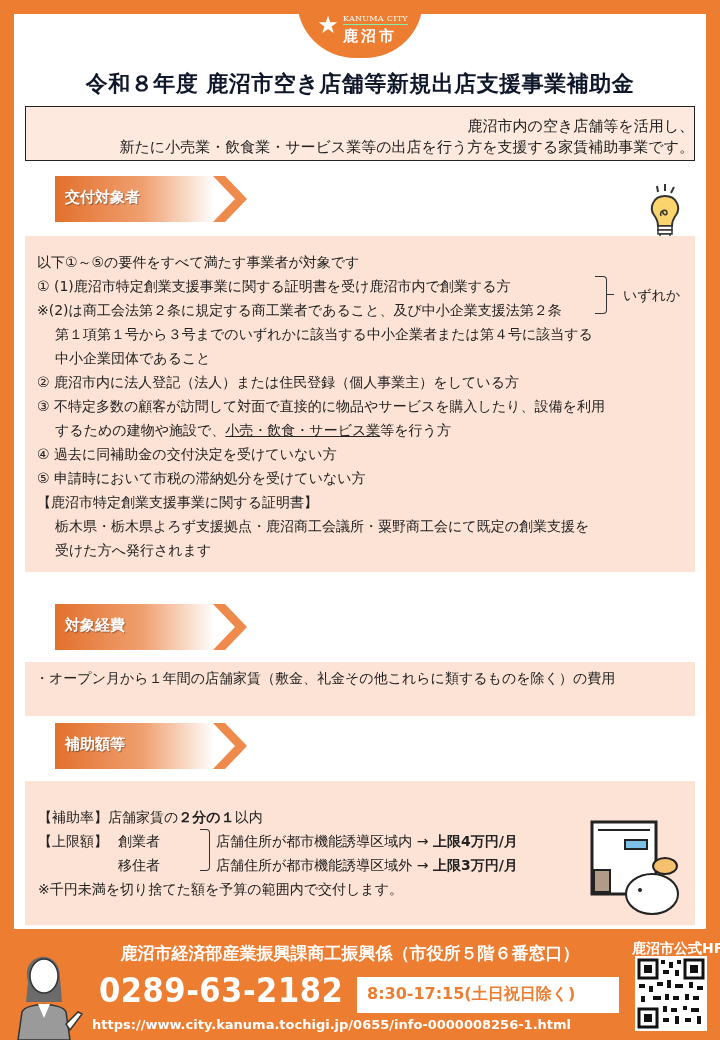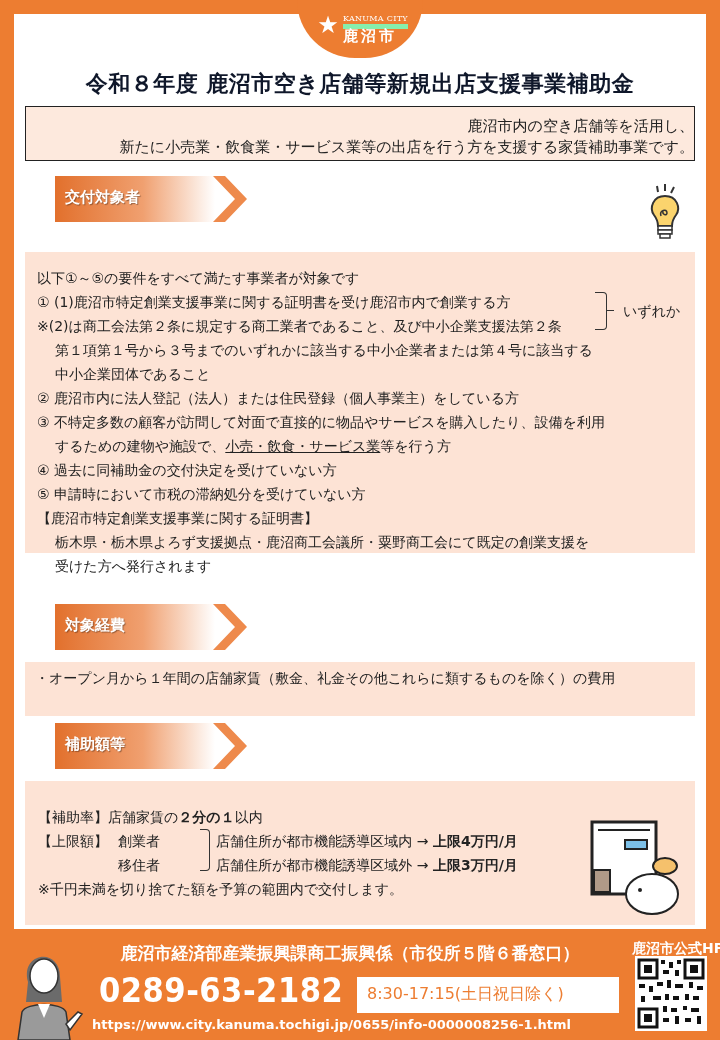--- a/index.html
+++ b/index.html
@@ -1,48 +1,48 @@
 <!DOCTYPE html>
 <html><head>
 <meta charset="utf-8">
 <style>
   * { box-sizing: border-box; margin: 0; padding: 0; }
   body { width: 720px; height: 1040px; background: #ed7d31; font-family: "DejaVu Sans", "Liberation Sans", sans-serif; position: relative; overflow: hidden; color: #222; }
   .panel { position: absolute; left: 14px; top: 14px; width: 692px; height: 915px; background: #ffffff; }
   .logo { position: absolute; left: 297px; top: 0; width: 126px; height: 58px; background: #ed7d31; border-radius: 0 0 63px 63px; overflow: hidden; }
   .logo-star { position: absolute; left: 18px; top: 12px; width: 26px; height: 26px; color: #fff; font-size: 24px; line-height: 26px; text-align: center; }
-  .logo-en { position: absolute; left: 46px; top: 14px; font-family: "DejaVu Serif", serif; font-size: 8px; color: #fff; letter-spacing: 0.3px; border-bottom: 5px solid #86efac; padding-bottom: 1px; }
+  .logo-en { position: absolute; left: 46px; top: 14px; font-family: "DejaVu Serif", serif; font-size: 8px; color: #fff; letter-spacing: 0.3px; border-bottom: 1px solid #86efac; padding-bottom: 1px; }
   .logo-jp { position: absolute; left: 46px; top: 27px; font-family: "DejaVu Serif", serif; font-size: 15px; font-weight: bold; color: #fff; letter-spacing: 3px; }
   .title { position: absolute; left: 0; top: 69px; width: 720px; text-align: center; font-size: 22px; font-weight: bold; color: #0f172a; letter-spacing: 0.5px; }
   .intro { position: absolute; left: 25px; top: 106px; width: 670px; height: 55px; background: #fde9dd; border: 1.5px solid #222; text-align: right; font-size: 15px; line-height: 21px; padding-top: 9px; color: #222; }
   .sec-head { position: absolute; left: 25px; height: 30px; width: 190px; margin-left: 30px; }
   .sec-head .bar { position: absolute; left: 0; top: 0; width: 160px; height: 46px; background: linear-gradient(90deg, #e2702c 0%, #f0a070 55%, #ffffff 100%); }
   .sec-head .chev { position: absolute; left: 158px; top: 0; width: 0; height: 0; }
   .sec-head .chev svg { position: absolute; left: 0; top: 0; }
   .sec-head .label { position: absolute; left: 10px; top: 12px; font-size: 15px; font-weight: bold; color: #fff; text-shadow: 1px 1px 1px rgba(0,0,0,0.35); }
   .box { position: absolute; left: 25px; width: 670px; background: #fde3d5; }
-  .req { top: 252px; height: 301px; padding: 14px 12px 0 12px; font-size: 14px; line-height: 24px; }
+  .req { top: 236px; height: 336px; padding: 14px 12px 0 12px; font-size: 14px; line-height: 24px; }
   .req .line { white-space: nowrap; }
   .req .ind1 { padding-left: 18px; }
   .req .ind2 { padding-left: 18px; }
   .req .u { text-decoration: underline; }
   .brace { position: absolute; left: 570px; top: 40px; width: 12px; height: 38px; border: 1.5px solid #333; border-left: none; border-radius: 0 4px 4px 0; }
   .brace-tip { position: absolute; left: 581px; top: 58px; width: 8px; border-top: 1.5px solid #333; }
   .either { position: absolute; left: 598px; top: 47px; font-size: 14px; }
   .exp { top: 662px; height: 54px; padding: 8px 0 0 10px; font-size: 14px; white-space: nowrap; }
   .amt { top: 781px; height: 144px; padding: 24px 0 0 13px; font-size: 14px; line-height: 24px; }
   .amt b { font-weight: bold; }
   .amt .row { position: relative; white-space: nowrap; height: 24px; }
   .amt .c1 { position: absolute; left: 0; }
   .amt .c2 { position: absolute; left: 80px; }
   .amt .c3 { position: absolute; left: 178px; }
   .amt-brace { position: absolute; left: 175px; top: 48px; width: 10px; height: 42px; border: 1.5px solid #333; border-left: none; border-radius: 0 4px 4px 0; }
   .footer-dept { position: absolute; left: 80px; top: 942px; width: 540px; text-align: center; font-size: 17px; font-weight: bold; color: #fff; }
   .phone { position: absolute; left: 99px; top: 970px; font-family: "DejaVu Sans Condensed", "DejaVu Sans", sans-serif; font-size: 34px; font-weight: bold; color: #fff; letter-spacing: 0.5px; }
-  .hours { position: absolute; left: 357px; top: 977px; width: 262px; height: 36px; background: #fff; color: #ed7d31; font-size: 16px; font-weight: normal; padding: 7px 0 0 10px; white-space: nowrap; }
+  .hours { position: absolute; left: 357px; top: 977px; width: 262px; height: 36px; background: #fff; color: #ed7d31; font-size: 16px; font-weight: bold; padding: 7px 0 0 10px; white-space: nowrap; }
   .url { position: absolute; left: 92px; top: 1017px; font-size: 13px; font-weight: bold; color: #fff; white-space: nowrap; }
   .qr-label { position: absolute; left: 632px; top: 940px; font-size: 14px; font-weight: bold; color: #fff; white-space: nowrap; }
   .qr { position: absolute; left: 635px; top: 956px; width: 72px; height: 75px; background: #fff; }
   .person { position: absolute; left: 10px; top: 942px; width: 75px; height: 98px; }
   .bulb { position: absolute; left: 645px; top: 182px; }
   .store { position: absolute; left: 590px; top: 818px; }
 </style>
 </head>
 <body>
 

